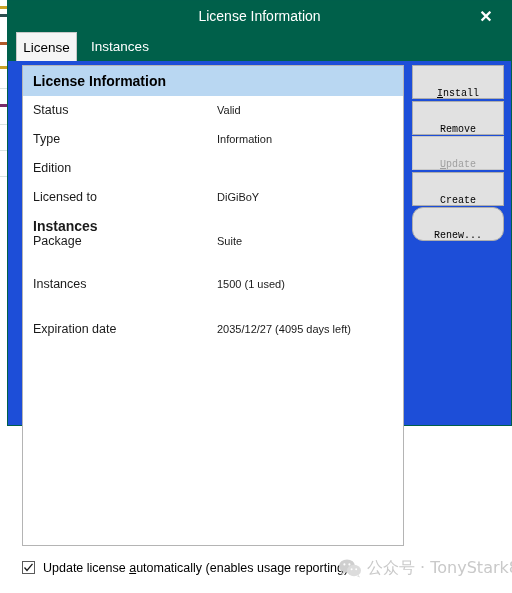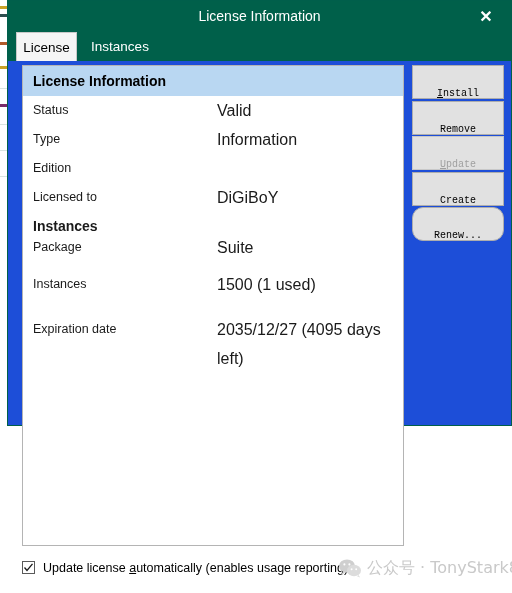--- a/index.html
+++ b/index.html
@@ -151,21 +151,21 @@
     top: 0;
     line-height: 29px;
     font-size: 12.5px;
     color: #1a1a1a;
   }
   .row .value {
     position: absolute;
     left: 194px;
     top: 0;
     line-height: 29px;
-    font-size: 16px;
+    font-size: 11px;
     color: #1a1a1a;
   }
   .row.subheader .label {
     font-weight: bold;
     font-size: 14px;
   }
 
   
   .side-btn {
     position: absolute;
@@ -298,21 +298,21 @@
         <div class="row" style="top: 88px; text-decoration: underline;">
           <div class="label">Edition</div>
         </div>
         <div class="row" style="top: 117px;">
           <div class="label">Licensed to</div>
           <div class="value">DiGiBoY</div>
         </div>
         <div class="row subheader" style="top: 146px;">
           <div class="label">Instances</div>
         </div>
-        <div class="row" style="top: 167px;">
+        <div class="row" style="top: 161px;">
           <div class="label">Package</div>
           <div class="value">Suite</div>
         </div>
         <div class="row" style="top: 204px;">
           <div class="label">Instances</div>
           <div class="value">1500 (1 used)</div>
         </div>
         <div class="row" style="top: 233px; margin-top: 16px;">
           <div class="label">Expiration date</div>
           <div class="value">2035/12/27 (4095 days left)</div>

